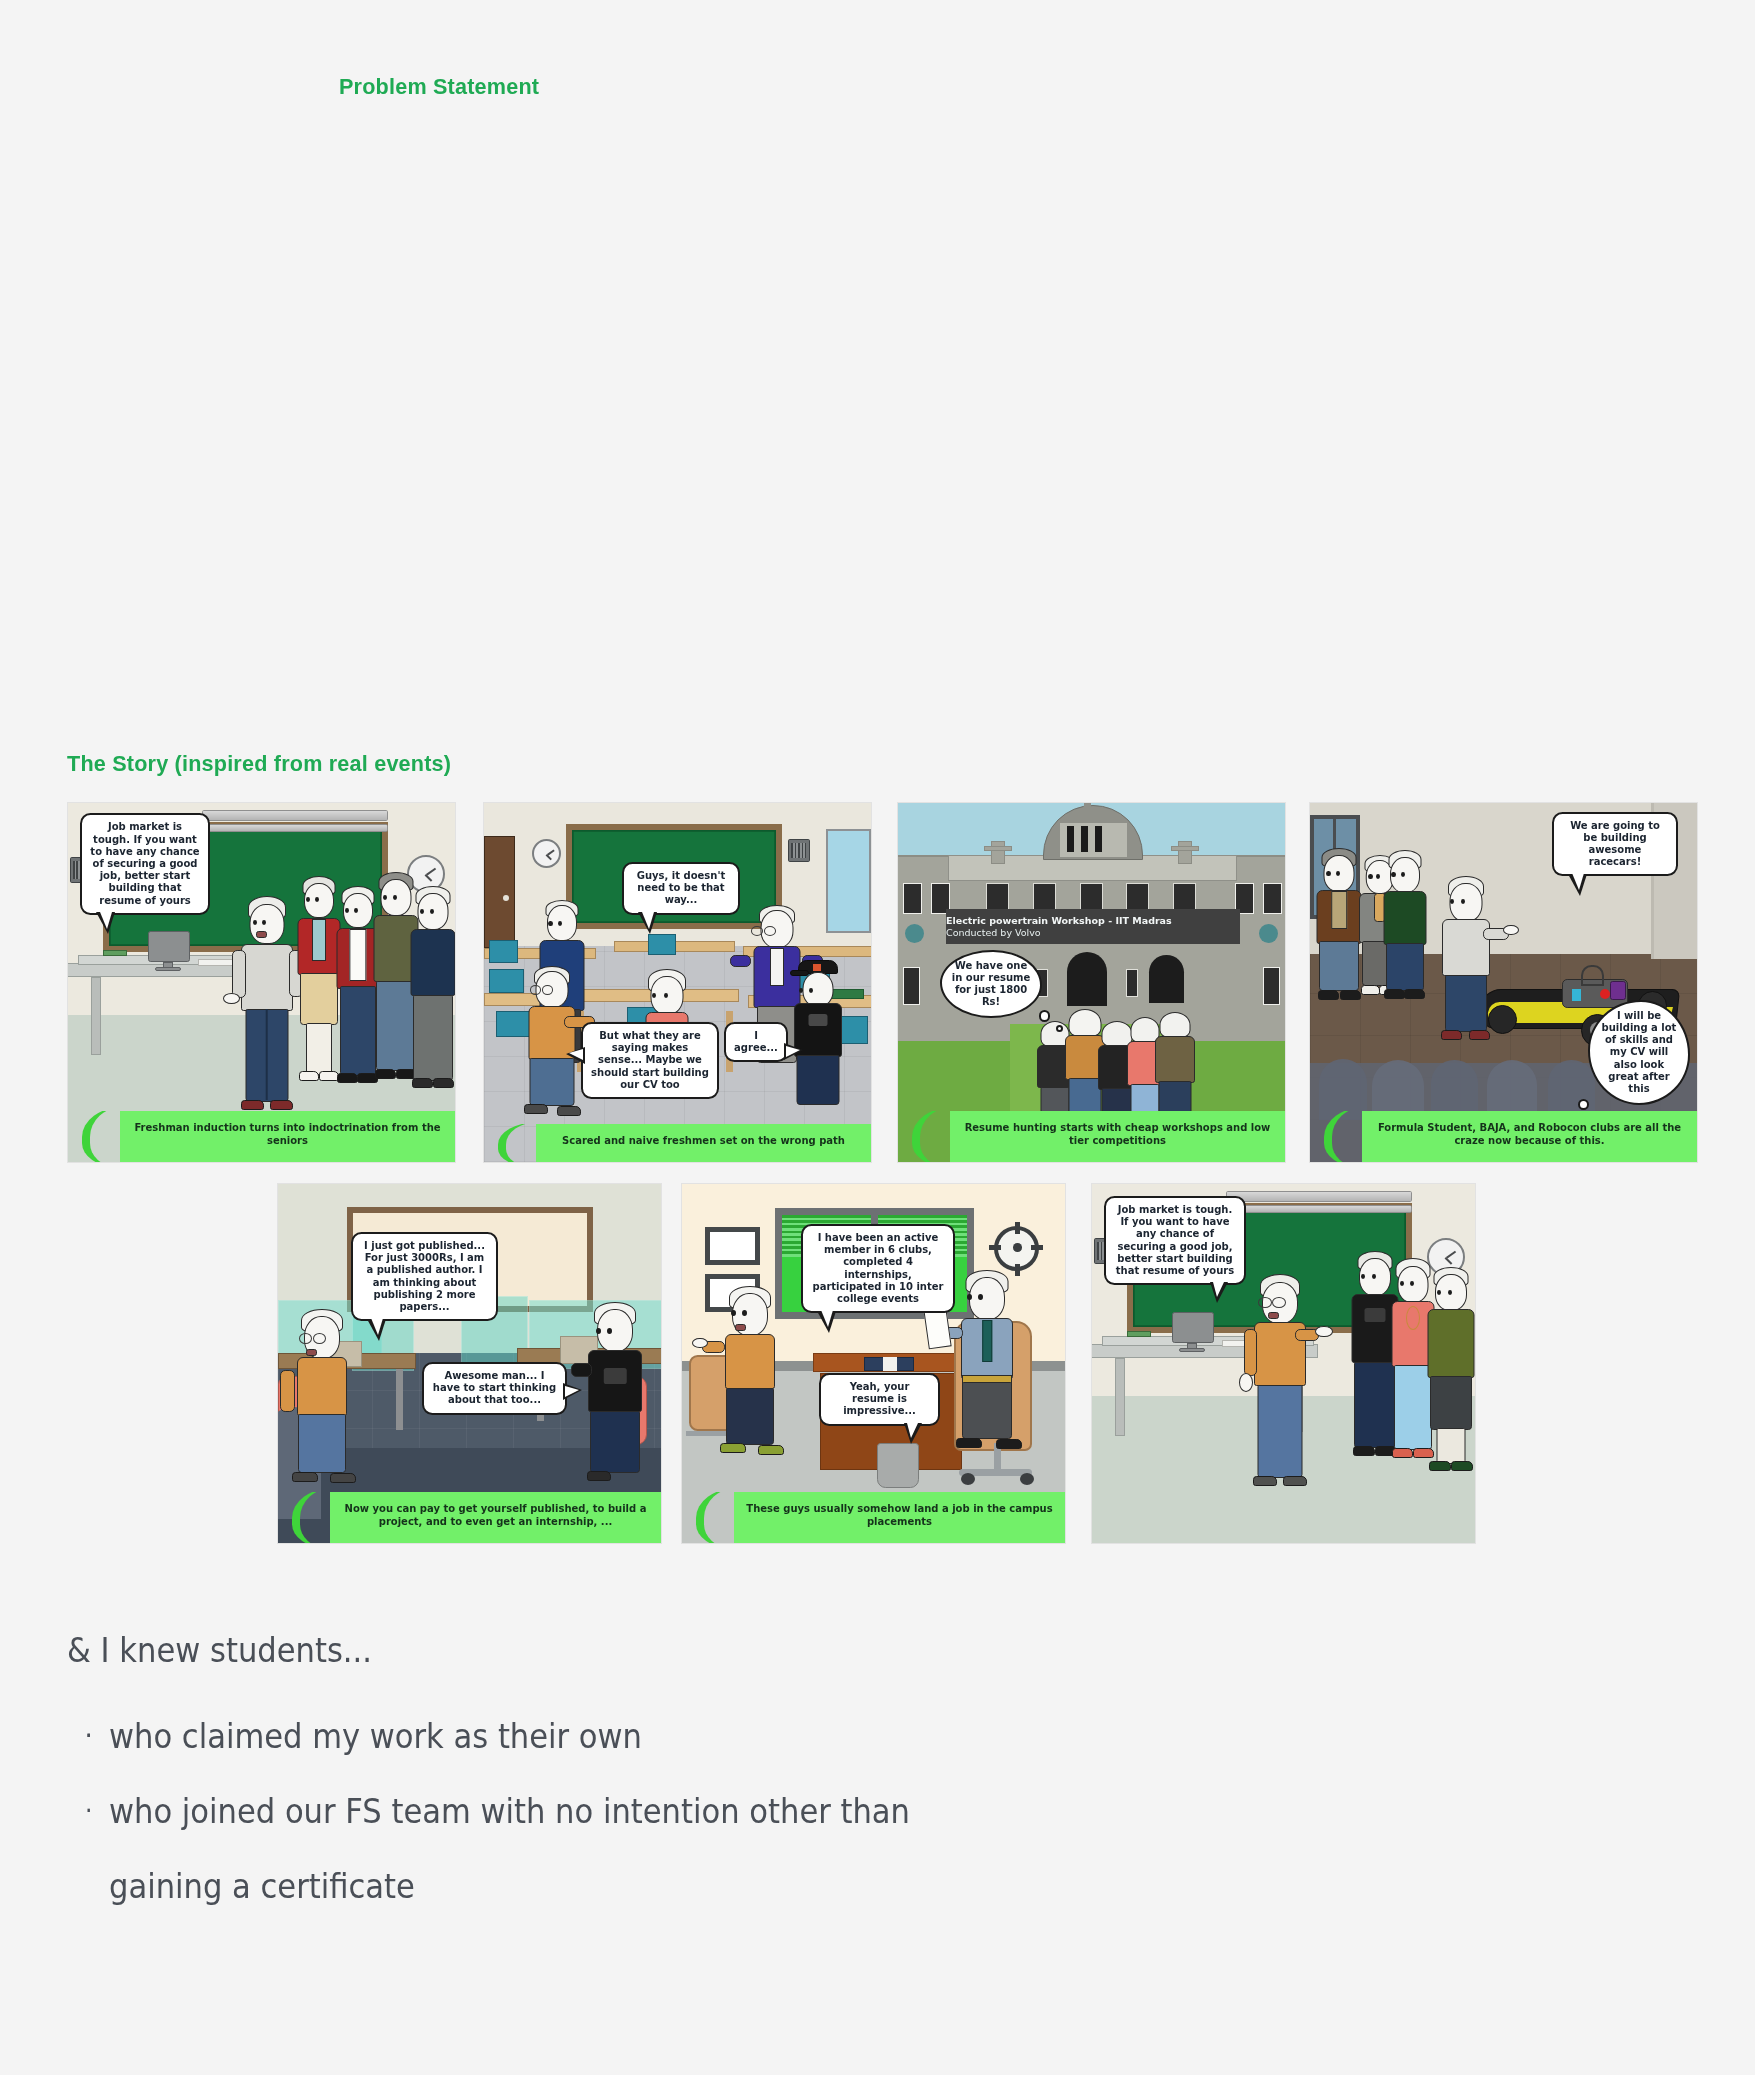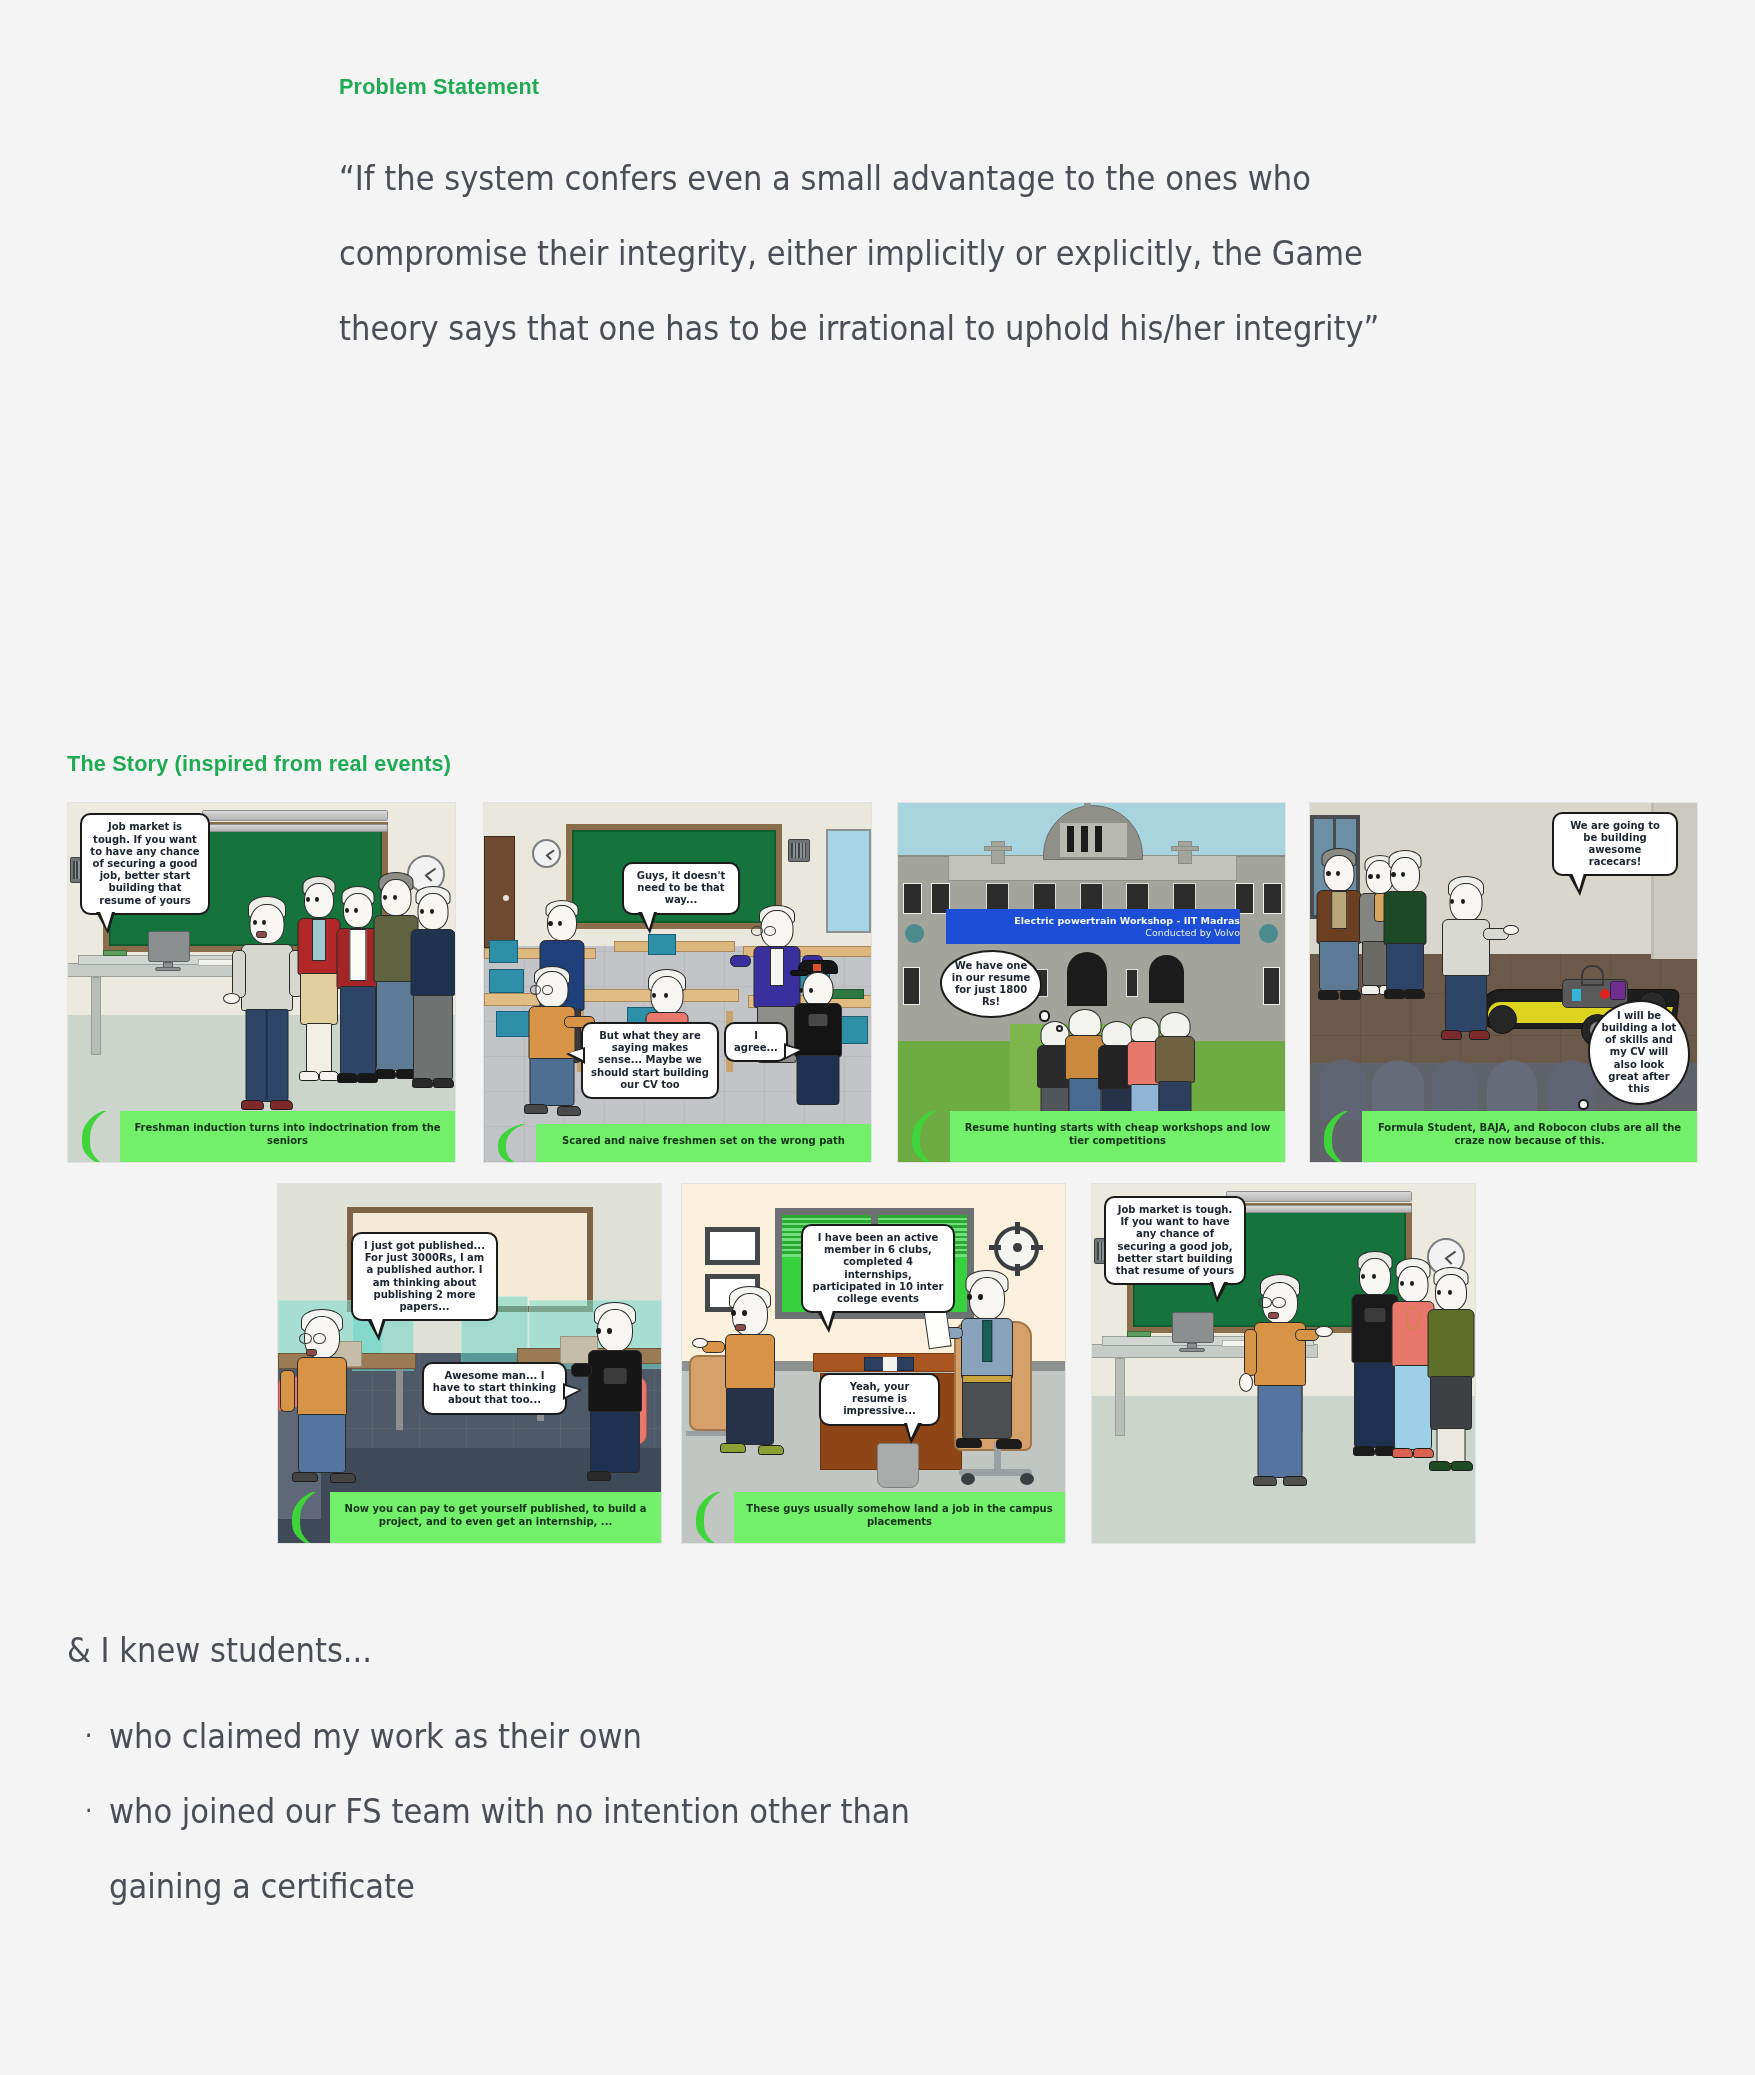--- a/index.html
+++ b/index.html
@@ -228,21 +228,20 @@
     border-top-left-radius: 70% 50%;
   }
 </style>
 </head>
 <body>
 
 <div class="page">
 
   <div id="problem-heading" class="section-heading">Problem Statement</div>
 
-  <div id="quote-1" class="quote-block">“If the system confers even a small advantage to the ones who compromise their integrity, either implicitly or explicitly, the Game theory says that one has to be irrational to uphold his/her integrity”</div>
 
 
   <div id="story-heading" class="section-heading">The Story (inspired from real events)</div>
 
   <div id="comic-row-1">
 
     <div class="panel" style="left:67px; width:389px; background:#ece9df;">
       <div class="panel-inner">
         <div class="wall" style="height:221px; background:#ece9df;"></div>
         <div class="floor" style="height:147px; background:#cbd5cb;"></div>
@@ -468,21 +467,21 @@
           <div style="position:absolute; left:33px; width:19px; height:31px; background:#2c2c2c; border:1.7px solid #f0f0ec;"></div>
           <div style="position:absolute; left:88px; width:22.5px; height:28px; background:#2c2c2c; border:1.7px solid #dcdcd6;"></div>
           <div style="position:absolute; left:135px; width:22.5px; height:28px; background:#2c2c2c; border:1.7px solid #dcdcd6;"></div>
           <div style="position:absolute; left:182px; width:22.5px; height:28px; background:#2c2c2c; border:1.7px solid #dcdcd6;"></div>
           <div style="position:absolute; left:228px; width:22.5px; height:28px; background:#2c2c2c; border:1.7px solid #dcdcd6;"></div>
           <div style="position:absolute; left:275px; width:22.5px; height:28px; background:#2c2c2c; border:1.7px solid #dcdcd6;"></div>
           <div style="position:absolute; right:33px; width:19px; height:31px; background:#2c2c2c; border:1.7px solid #f0f0ec;"></div>
           <div style="position:absolute; right:5.2px; width:19px; height:31px; background:#2c2c2c; border:1.7px solid #f0f0ec;"></div>
         </div>
 
-        <div style="position:absolute; left:48px; top:106px; width:294px; height:35px; background:#1d4ed8; display:flex; flex-direction:column; align-items:flex-end; justify-content:center; line-height:1.2;">
+        <div style="position:absolute; left:48px; top:106px; width:294px; height:35px; background:#404040; display:flex; flex-direction:column; align-items:flex-start; justify-content:center; line-height:1.2;">
           <div style="color:#f2f6f6; font-family:'DejaVu Sans','Liberation Sans',sans-serif; font-weight:bold; font-size:9.5px;">Electric powertrain Workshop - IIT Madras</div>
           <div style="color:#e7efef; font-family:'DejaVu Sans','Liberation Sans',sans-serif; font-size:9.5px;">Conducted by Volvo</div>
         </div>
         <div style="position:absolute; left:7px; top:121px; width:19px; height:19px; background:#4b8a8d; border-radius:50%;"></div>
         <div style="position:absolute; right:7px; top:121px; width:19px; height:19px; background:#4b8a8d; border-radius:50%;"></div>
 
         <div style="position:absolute; left:169px; top:149px; width:40px; height:54px; background:#1c1c1c; border-radius:20px 20px 0 0;"></div>
         <div style="position:absolute; left:251px; top:152px; width:35px; height:48px; background:#1c1c1c; border-radius:17.3px 17.3px 0 0;"></div>
         <div style="position:absolute; left:55px; top:152px; width:35px; height:48px; background:#1c1c1c; border-radius:17.3px 17.3px 0 0;"></div>
         <div style="position:absolute; left:5.2px; top:164px; width:17.3px; height:38px; background:#2c2c2c; border:1.7px solid #f0f0ec;"></div>

